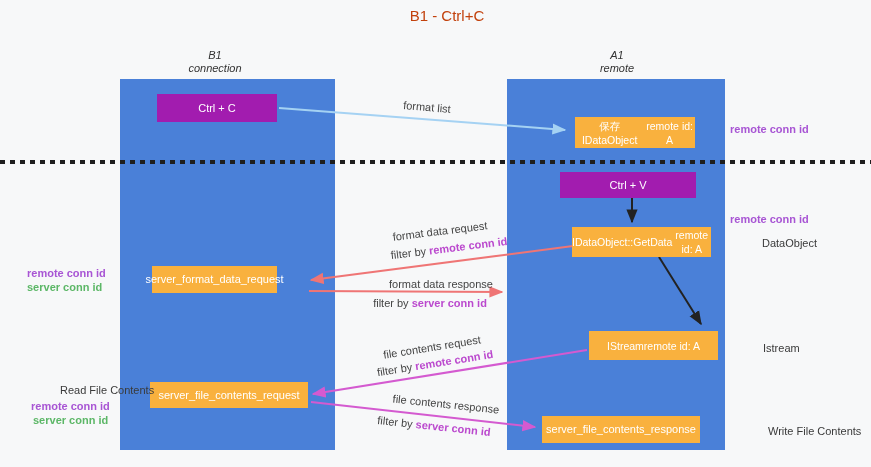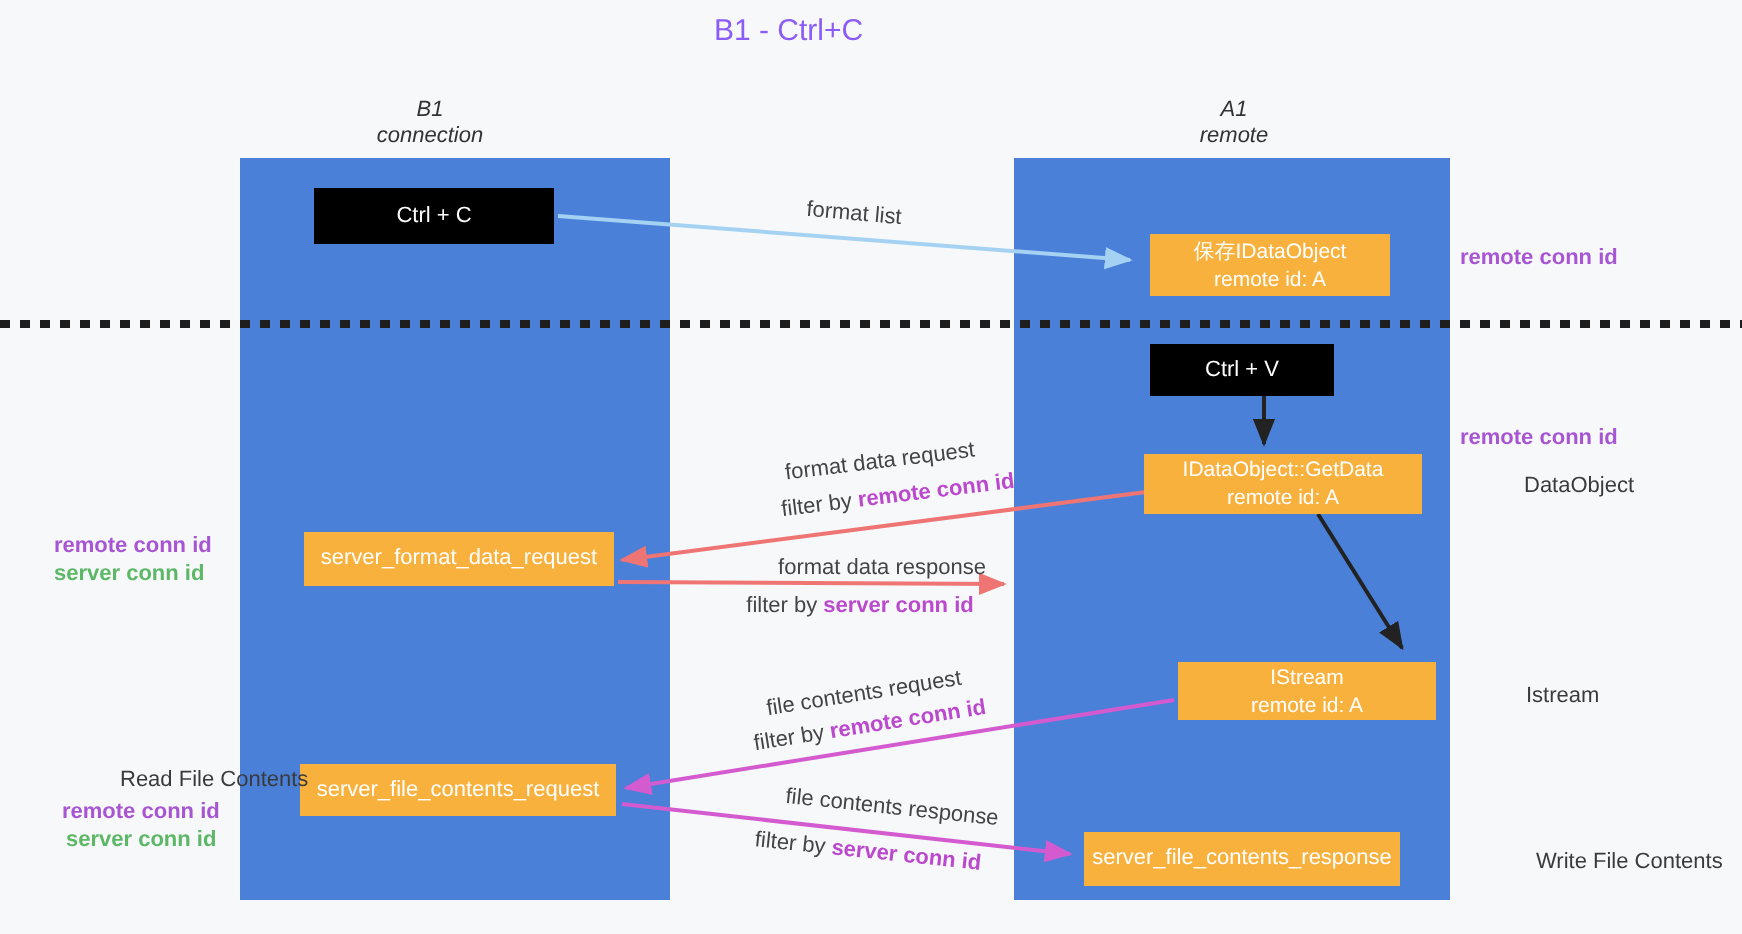--- a/index.html
+++ b/index.html
@@ -3,30 +3,30 @@
 <meta charset="utf-8">
 <style>
   html,body{margin:0;padding:0;background:#f7f8f9;}
   .stage{
     position:relative;width:871px;height:467px;overflow:hidden;
     background:#f7f8f9;
     font-family:"Liberation Sans","DejaVu Sans",sans-serif;
     color:#3c3c3c;
   }
   .abs{position:absolute;}
-  .title{font-size:15px;line-height:19px;color:#8b5cf6;}
+  .title{font-size:15px;line-height:19px;text-align:center;color:#c2410c;}
   .colhead{font-size:11px;line-height:13px;text-align:center;color:#333;font-style:italic;}
   .col{background:#4a80d8;}
   .box{
     display:flex;align-items:center;justify-content:center;text-align:center;
     color:#fff;font-size:11px;line-height:13px;box-sizing:border-box;
   }
-  .green{background:#000000;}
+  .green{background:#a21caf;}
   .orange{background:#f9b13e;}
-  .two{font-size:10.5px;line-height:14px;flex-direction:column;}
+  .two{font-size:10.5px;line-height:14px;flex-direction:row;}
   .sideline{font-size:11px;line-height:14px;white-space:nowrap;}
   .bold{font-weight:bold;}
   .purple{color:#a855d4;}
   .greenlbl{color:#5cb767;}
   .dark{color:#3a3a3a;margin-left:32px;}
   .arrowlbl{
     font-size:11px;white-space:nowrap;color:#444;
     transform-origin:center center;
   }
   .hl-purple{color:#bb49ce;font-weight:bold;}
@@ -87,30 +87,30 @@
 
   <div class="abs box green z4" style="left:157px;top:94px;width:120px;height:28px;">
     <span>Ctrl + C</span>
   </div>
 
   <div class="abs box orange two z4" style="left:575px;top:117px;width:120px;height:31px;">
     <span>保存IDataObject</span>
     <span>remote id: A</span>
   </div>
 
-  <div class="abs box green z4" style="left:575px;top:172px;width:92px;height:26px;">
+  <div class="abs box green z4" style="left:560px;top:172px;width:136px;height:26px;">
     <span>Ctrl + V</span>
   </div>
 
   <div class="abs box orange two z4" style="left:572px;top:227px;width:139px;height:30px;">
     <span>IDataObject::GetData</span>
     <span>remote id: A</span>
   </div>
 
-  <div class="abs box orange z4" style="left:152px;top:266px;width:155px;height:27px;">
+  <div class="abs box orange z4" style="left:152px;top:266px;width:125px;height:27px;">
     <span>server_format_data_request</span>
   </div>
 
 
   <div class="abs box orange two z4" style="left:589px;top:331px;width:129px;height:29px;">
     <span>IStream</span>
     <span>remote id: A</span>
   </div>
 
   <div class="abs box orange z4" style="left:150px;top:382px;width:158px;height:26px;">

